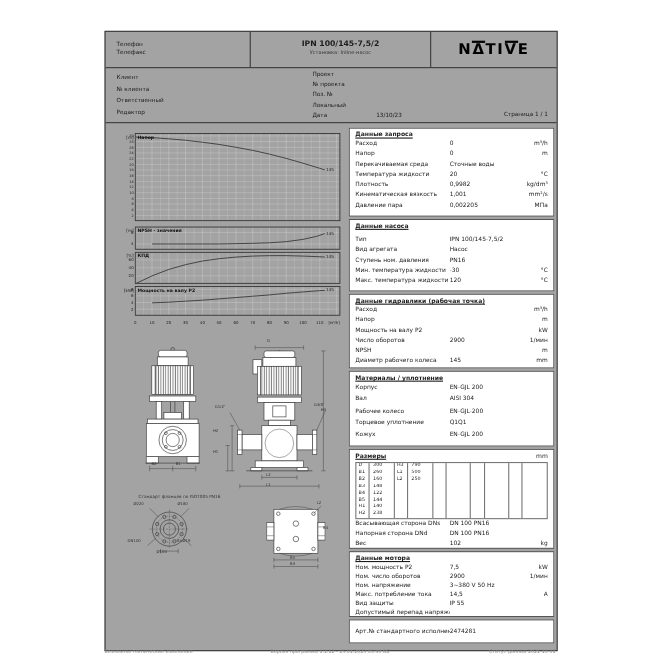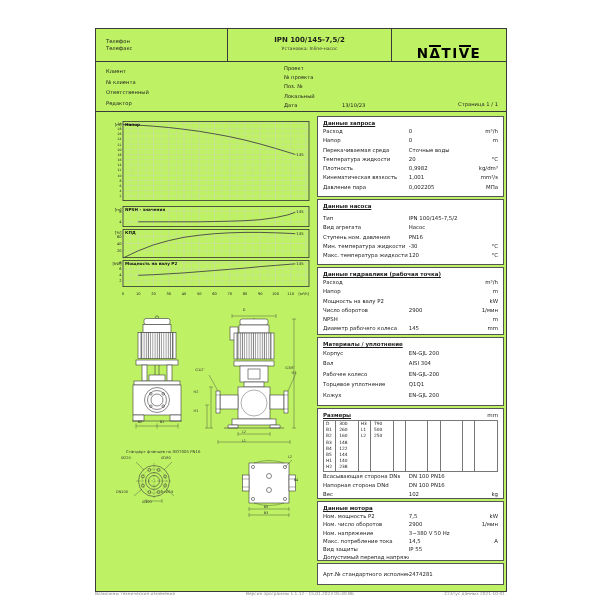--- a/index.html
+++ b/index.html
@@ -1,25 +1,25 @@
 <!DOCTYPE html>
 <html><head>
 <meta charset="utf-8">
 <style>
   html,body{margin:0;padding:0;width:600px;height:600px;background:#fff;overflow:hidden;
     font-family:"DejaVu Sans","Liberation Sans",sans-serif;color:#1c1c1c;}
-  .sheet{position:absolute;left:95px;top:28px;width:410px;height:562px;border:1px solid #3a3a3a;background:#bef264;}
+  .sheet{position:absolute;left:95px;top:28px;width:410px;height:562px;border:1px solid #3a3a3a;background:#a3a3a3;}
   
   .h1{position:absolute;top:0;left:0;right:0;height:32px;border-bottom:1px solid #3a3a3a;display:flex;}
   .h1c{box-sizing:border-box;height:100%;}
   .c1{width:132px;border-right:1px solid #3a3a3a;padding:9px 0 0 10px;font-size:5.2px;line-height:7px;}
   .c2{width:164px;border-right:1px solid #3a3a3a;text-align:center;padding-top:7px;}
   .c2 .ttl{font-size:7px;font-weight:bold;}
   .c2 .sub{font-size:4.6px;margin-top:2px;color:#333;}
-  .c3{flex:1;display:flex;align-items:flex-end;justify-content:center;}
+  .c3{flex:1;display:flex;align-items:center;justify-content:center;}
   #logo{font-weight:bold;font-size:13.5px;letter-spacing:1.5px;color:#000;}
   #logo .ol{display:inline-block;border-top:2px solid #000;line-height:1;}
   .h2{position:absolute;top:32px;left:0;right:0;height:50px;border-bottom:1px solid #3a3a3a;font-size:5.2px;}
   .h2l{position:absolute;left:10px;top:5px;width:160px;}
   .h2c{position:absolute;left:188px;top:3px;width:160px;}
   .h2l .hrow{line-height:10.5px;}
   .h2c .hrow{line-height:9.2px;}
   .hrow{display:flex;white-space:nowrap;}
   .hrow .l{flex:0 0 58px;}
   .hrow .v{flex:1;}

